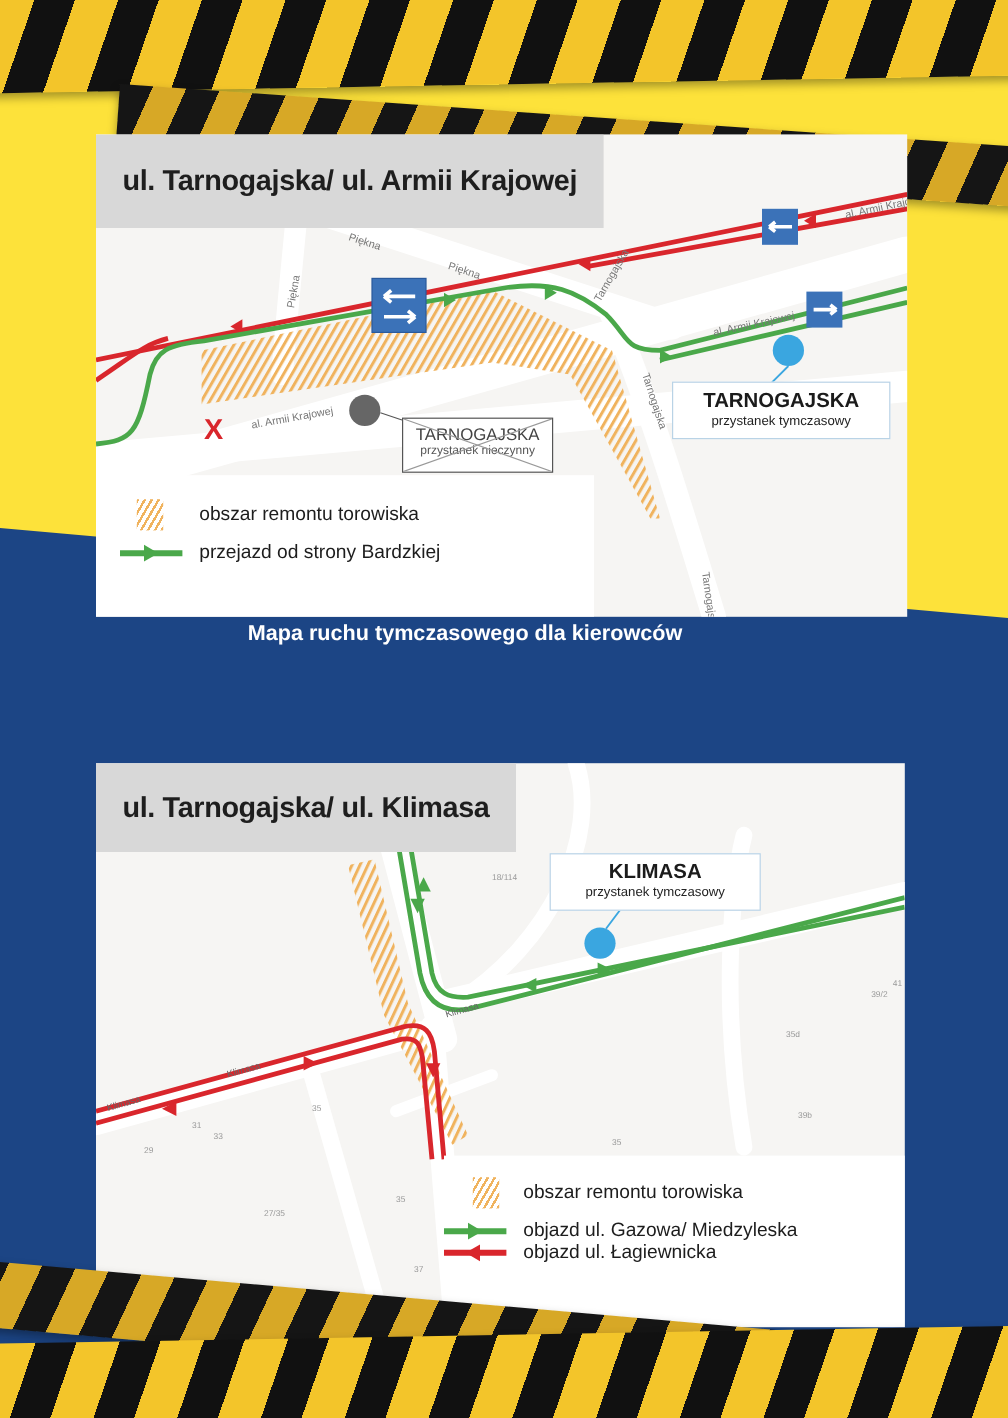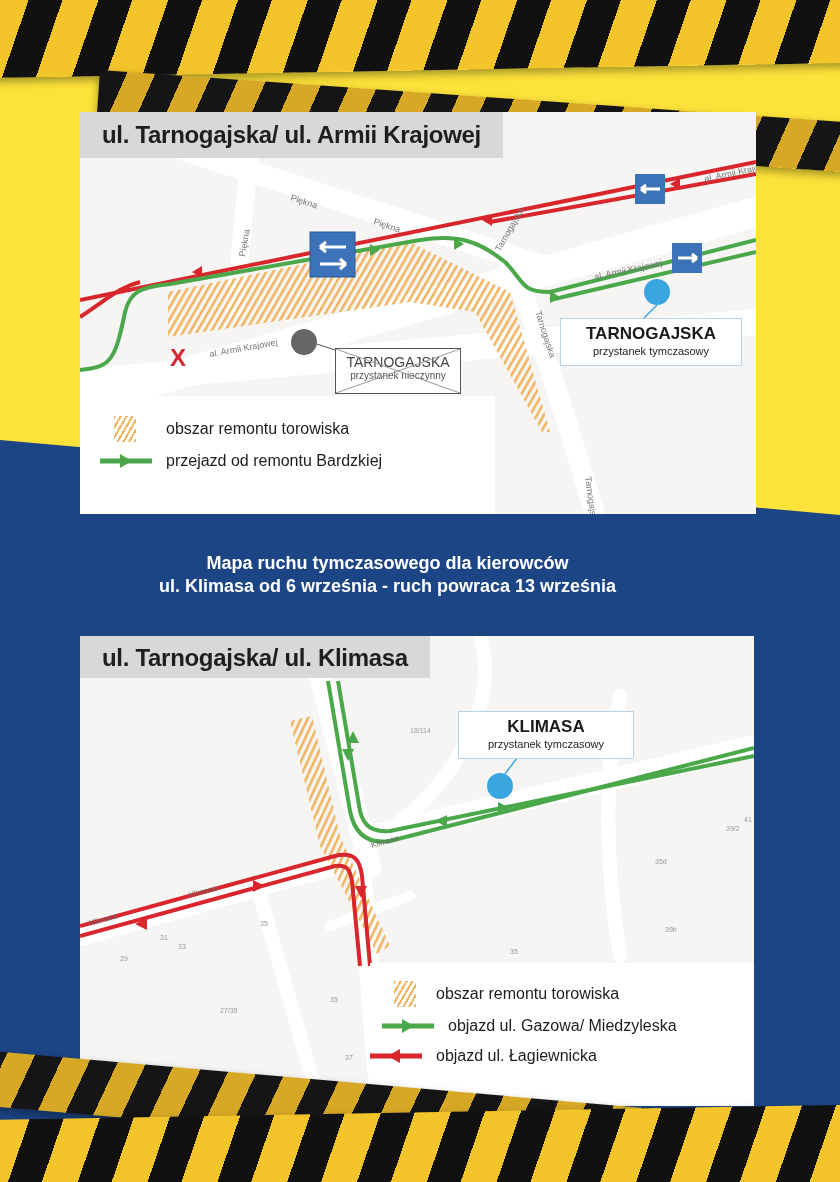--- a/index.html
+++ b/index.html
@@ -3,32 +3,32 @@
 <meta charset="utf-8">
 <style>
   html,body{margin:0;padding:0;}
   body{width:840px;height:1182px;position:relative;overflow:hidden;font-family:"Liberation Sans",sans-serif;background:#1c4585;}
   .bg-yellow{position:absolute;left:0;top:0;width:840px;height:520px;background:#fde23a;clip-path:polygon(0 0,840px 0,840px 515px,0 440px);}
   .bg-blue{position:absolute;left:0;top:0;width:840px;height:1182px;background:#1c4585;}
   .tape{position:absolute;left:-40px;width:960px;background:repeating-linear-gradient(110deg,#111 0 32px,#f3c52a 32px 66px);box-shadow:0 4px 8px rgba(0,0,0,.35);}
   .tape.shade{background:repeating-linear-gradient(110deg,#151515 0 26px,#d7a826 26px 52px);}
   .card{position:absolute;background:#f6f5f3;overflow:hidden;}
   .card svg{position:absolute;left:0;top:0;}
-  .title-box{position:absolute;left:0;top:0;background:#d8d8d8;padding:0 22px;height:46px;line-height:46px;font-weight:bold;font-size:24px;color:#1e1e1e;letter-spacing:-0.3px;text-align:right;}
+  .title-box{position:absolute;left:0;top:0;background:#d8d8d8;padding:16px 22px;height:46px;line-height:46px;font-weight:bold;font-size:24px;color:#1e1e1e;letter-spacing:-0.3px;text-align:right;}
   .legend{position:absolute;background:#fff;}
   .leg-row{position:absolute;left:0;display:flex;align-items:center;font-size:16px;color:#1d1d1d;white-space:nowrap;}
   .leg-sym{width:56px;height:22px;position:relative;margin-right:10px;}
   .hatch{position:absolute;left:14px;top:-2px;width:22px;height:26px;background:repeating-linear-gradient(120deg,#f0b35e 0 2px,transparent 2px 5px);}
   .stop-box{position:absolute;background:#fff;border:1.5px solid #b9d3e6;text-align:center;}
   .stop-box .n{font-weight:bold;font-size:17px;color:#1b1b1b;margin-top:5px;}
   .stop-box .s{font-size:11px;font-weight:normal;color:#222;margin-top:1px;}
   .closed-box{position:absolute;background:#fff;border:1px solid #555;text-align:center;}
   .closed-box .n{font-size:14px;color:#444;margin-top:5px;}
   .closed-box .s{font-size:10px;color:#555;}
-  .info{position:absolute;left:0;width:775px;top:552px;text-align:center;color:#fff;font-weight:bold;font-size:18px;line-height:23px;}
+  .info{position:absolute;left:0;width:775px;top:516px;text-align:center;color:#fff;font-weight:bold;font-size:18px;line-height:23px;}
 </style>
 </head>
 <body>
 
 <div class="bg-blue"></div>
 <div class="bg-yellow"></div>
 
 <div class="tape" style="top:-10px;height:80px;transform:rotate(-1deg);"></div>
 <div class="tape shade" style="top:70px;height:50px;left:100px;transform:rotate(4deg);transform-origin:left top;"></div>
 
@@ -123,28 +123,27 @@
         </span>
       <span>obszar remontu torowiska</span>
     </div>
     <div class="leg-row" style="left:20px;top:54px;">
       <span class="leg-sym">
           <svg width="56" height="22">
             <line x1="0" y1="11" x2="52" y2="11" stroke="#4aa84a" stroke-width="5"></line>
             <polygon points="32,11 20,4 20,18" fill="#4aa84a"></polygon>
           </svg>
         </span>
-      <span>przejazd od remontu Bardzkiej</span>
+      <span>przejazd od strony Bardzkiej</span>
     </div>
   </div>
 </div>
 
 <div class="info">
   <div>Mapa ruchu tymczasowego dla kierowców</div>
-  <div>ul. Klimasa od 6 września - ruch powraca 13 września</div>
 </div>
 
 <div class="card" style="left:80px;top:636px;width:674px;height:470px;">
   <svg width="674" height="470">
     <defs>
       <pattern id="h2" width="6" height="6" patternUnits="userSpaceOnUse" patternTransform="rotate(25)">
         <rect width="2.5" height="6" fill="#f0b35e"></rect>
       </pattern>
     </defs>
     <g stroke="#ffffff" fill="none" stroke-linecap="round">
@@ -207,30 +206,30 @@
     <div class="n">KLIMASA</div>
     <div class="s">przystanek tymczasowy</div>
   </div>
   <div class="legend" style="left:290px;top:327px;width:384px;height:143px;">
     <div class="leg-row" style="left:0;top:20px;">
       <span class="leg-sym">
           <span class="hatch" style="left:24px"></span>
         </span>
       <span>obszar remontu torowiska</span>
     </div>
-    <div class="leg-row" style="left:12px;top:52px;">
+    <div class="leg-row" style="left:0;top:52px;">
       <span class="leg-sym">
           <svg width="56" height="22">
             <line x1="0" y1="11" x2="52" y2="11" stroke="#4aa84a" stroke-width="5"></line>
             <polygon points="32,11 20,4 20,18" fill="#4aa84a"></polygon>
           </svg>
         </span>
       <span>objazd ul. Gazowa/ Miedzyleska</span>
     </div>
-    <div class="leg-row" style="left:0;top:82px;align-items:center;">
+    <div class="leg-row" style="left:0;top:70px;align-items:center;">
       <span class="leg-sym">
           <svg width="56" height="22">
             <line x1="0" y1="11" x2="52" y2="11" stroke="#d9262c" stroke-width="5"></line>
             <polygon points="18,11 30,4 30,18" fill="#d9262c"></polygon>
           </svg>
         </span>
       <span>objazd ul. Łagiewnicka</span>
     </div>
   </div>
 </div>

